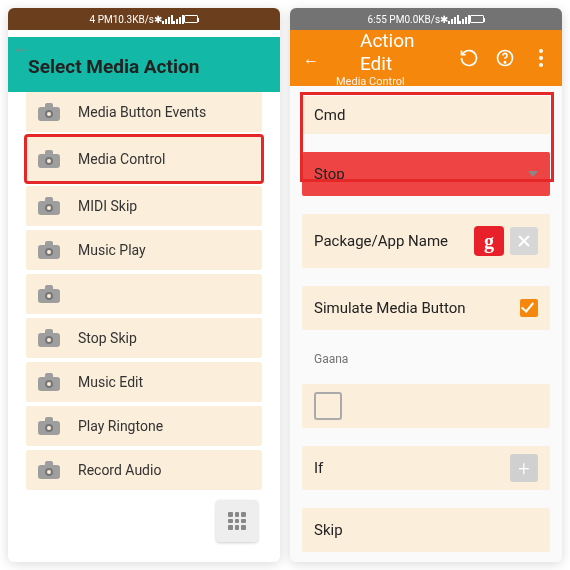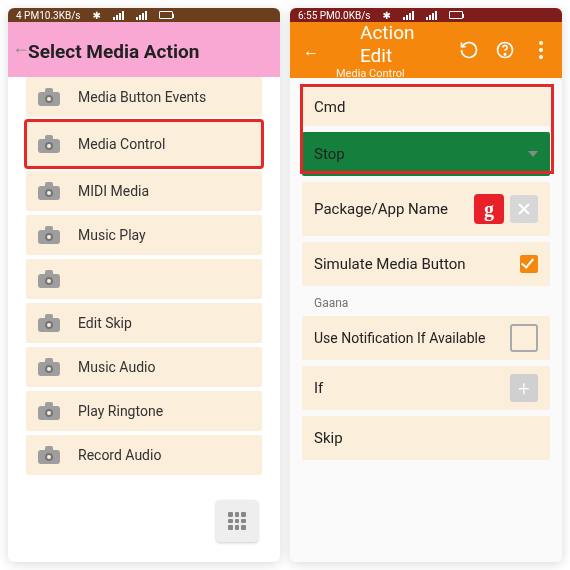--- a/index.html
+++ b/index.html
@@ -16,42 +16,43 @@
     flex: 1;
     background: #fff;
     border-radius: 6px;
     box-shadow: 0 2px 12px rgba(0,0,0,.15);
     overflow: hidden;
     position: relative;
     display: flex;
     flex-direction: column;
   }
   .statusbar {
-    height: 14px;
+    height: 22px;
     display: flex;
     align-items: center;
-    justify-content: flex-start;
+    justify-content: center;
     padding: 0 8px;
     font-size: 10px;
     color: #fff;
   }
   .statusbar.brown { background: #6b3f1e; }
-  .statusbar.dark  { background: #7f1d1d; }
-  .status-right { display:flex; align-items:center; gap:12px; }
+  .statusbar.dark  { background: #737373; }
+  .status-right { display:flex; align-items:center; gap:0; }
   .sig { display:inline-flex; align-items:flex-end; gap:1px; height:9px;}
   .sig span { width:2px; background:#fff; display:inline-block;}
   .sig span:nth-child(1){height:3px}.sig span:nth-child(2){height:5px}.sig span:nth-child(3){height:7px}.sig span:nth-child(4){height:9px}
   .batt { width:14px;height:8px;border:1px solid #fff;border-radius:1px;position:relative;}
   .batt::after{content:"";position:absolute;right:-2px;top:2px;width:1px;height:4px;background:#fff;}
   .batt .fill{background:#fff;height:100%;width:70%;}
 
   
   .left-header {
-    background: #f9a8d4;
+    background: #14b8a6;
     padding: 18px 20px 14px 20px;
+    margin-top: 7px;
   }
   .left-header h1 { font-size: 19px; font-weight: 700; color: #222; }
   .back-arrow {
     position:absolute; left:4px; top:28px; color:#888; font-size:18px;
   }
   .list {
     flex:1; overflow:hidden; padding: 0 18px 0 18px;
     display:flex; flex-direction:column; gap:4px;
   }
   .list-item {
@@ -95,30 +96,30 @@
   }
   .appbar .titlewrap { flex:1; }
   .appbar .title { font-size:19px; font-weight:400;margin-left:24px;}
   .appbar .sub   { font-size:11px; opacity:.9;}
   .appbar-icon { width:22px;height:22px;display:flex;align-items:center;justify-content:center;}
   .dots{display:flex;flex-direction:column;gap:3px;}
   .dots span{width:4px;height:4px;border-radius:50%;background:#fff;}
 
   .right-body {
     flex:1; padding:10px 12px; display:flex; flex-direction:column; gap:6px;
-    position:relative; background:#fafafa;
+    position:relative; background:#fafafa;justify-content:space-between;
   }
   .card {
     background:#fbeedb; border-radius:2px;
     display:flex; align-items:center; justify-content:space-between;
     padding:0 12px; height:44px;
   }
   .card .label { font-size:15px; color:#222;}
   .card.cmd { height:38px;}
-  .card.value { background:#15803d;}
+  .card.value { background:#ef4444;}
   .chev-down {
     width:0;height:0;border-left:5px solid transparent;border-right:5px solid transparent;border-top:6px solid #888;
   }
   .checkbox {
     width:18px;height:18px;background:#f5880c;border-radius:2px;position:relative;
   }
   .checkbox::after{content:"";position:absolute;left:4px;top:1px;width:5px;height:10px;border:solid #fff;border-width:0 2px 2px 0;transform:rotate(40deg);}
   .red-box {
     position:absolute; left:10px; right:8px; top:6px; height:90px;
     border:3px solid #e52727; pointer-events:none;
@@ -180,21 +181,21 @@
           <span class="lens"></span>
         </span>
         <span class="label">Media Control</span>
       </div>
     <div class="list-item">
         <span class="cam-icon">
           <span class="top"></span>
           <span class="body"></span>
           <span class="lens"></span>
         </span>
-        <span class="label">MIDI Media</span>
+        <span class="label">MIDI Skip</span>
       </div>
     <div class="list-item">
         <span class="cam-icon">
           <span class="top"></span>
           <span class="body"></span>
           <span class="lens"></span>
         </span>
         <span class="label">Music Play</span>
       </div>
     <div class="list-item">
@@ -203,29 +204,29 @@
           <span class="body"></span>
           <span class="lens"></span>
         </span>
       </div>
     <div class="list-item">
         <span class="cam-icon">
           <span class="top"></span>
           <span class="body"></span>
           <span class="lens"></span>
         </span>
-        <span class="label">Edit Skip</span>
-      </div>
-    <div class="list-item">
-        <span class="cam-icon">
-          <span class="top"></span>
-          <span class="body"></span>
-          <span class="lens"></span>
-        </span>
-        <span class="label">Music Audio</span>
+        <span class="label">Stop Skip</span>
+      </div>
+    <div class="list-item">
+        <span class="cam-icon">
+          <span class="top"></span>
+          <span class="body"></span>
+          <span class="lens"></span>
+        </span>
+        <span class="label">Music Edit</span>
       </div>
     <div class="list-item">
         <span class="cam-icon">
           <span class="top"></span>
           <span class="body"></span>
           <span class="lens"></span>
         </span>
         <span class="label">Play Ringtone</span>
       </div>
     <div class="list-item">
@@ -317,21 +318,20 @@
             <span class="cross"></span>
           </span>
       </div>
     </div>
     <div class="card">
       <span class="label">Simulate Media Button</span>
       <span class="checkbox"></span>
     </div>
     <div class="small-text">Gaana</div>
     <div class="card">
-      <span class="label" style="font-size:14px">Use Notification If Available</span>
       <span class="trailing-box outline"></span>
     </div>
     <div class="card">
       <span class="label">If</span>
       <span class="trailing-box plus">+</span>
     </div>
     <div class="card">
       <span class="label">Skip</span>
     </div>
   </div>

